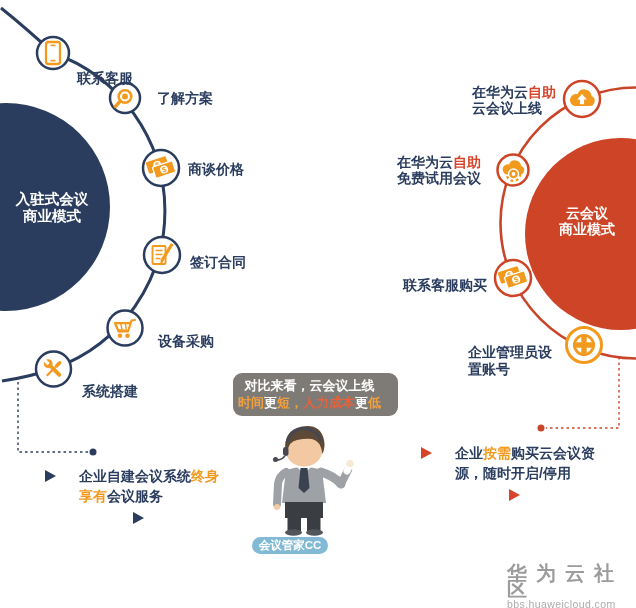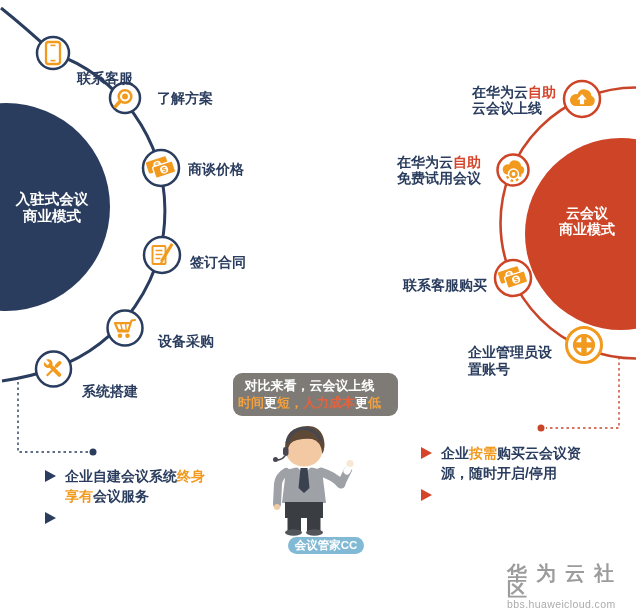--- a/index.html
+++ b/index.html
@@ -9,23 +9,23 @@
   .label{position:absolute;font-size:14px;font-weight:700;color:#2B3D5E;line-height:16px;white-space:nowrap;}
   .label.wrap{white-space:normal;}
   .label .red{color:#D5452B;}
   .circle-title{position:absolute;text-align:center;color:#fff;font-weight:700;
                 font-size:14.5px;line-height:17px;}
   .bubble{position:absolute;left:233px;top:373px;width:153px;background:#7E7B77;border-radius:9px;
           padding:4px 12px 5px 0;text-align:center;font-size:13px;font-weight:700;color:#fff;line-height:17px;}
   .bubble .o{color:#F2A03D;}
   .bubble .r{color:#E2633E;}
   .pill{position:absolute;left:252px;top:537px;width:76px;height:17px;background:#82BAD6;border-radius:9px;
-        color:#fff;font-size:11.5px;font-weight:700;text-align:center;line-height:17px;margin-left:36px;}
+        color:#fff;font-size:11.5px;font-weight:700;text-align:center;line-height:17px;}
   .note{position:absolute;display:flex;flex-direction:column;gap:2px;}
-  .note-item{display:flex;gap:9px;}
+  .note-item{display:flex;gap:23px;justify-content:center;}
   .tri{width:0;height:0;border-top:6px solid transparent;border-bottom:6px solid transparent;
        border-left:11px solid #2B3D5E;margin-top:4px;flex:none;}
   .note.right-note .tri{border-left-color:#D5452B;}
   .note p{margin:0;width:152px;font-size:14px;font-weight:700;color:#2B3D5E;line-height:20px;}
   .hl{color:#F29A1E;}
   .footer{position:absolute;left:507px;top:565px;}
   .footer .brand{font-size:20px;font-weight:700;color:#9C9C9C;letter-spacing:9px;line-height:16px;}
   .footer .url{font-size:10.5px;color:#ACACAC;line-height:14px;letter-spacing:0.4px;}
 </style>
 </head>

